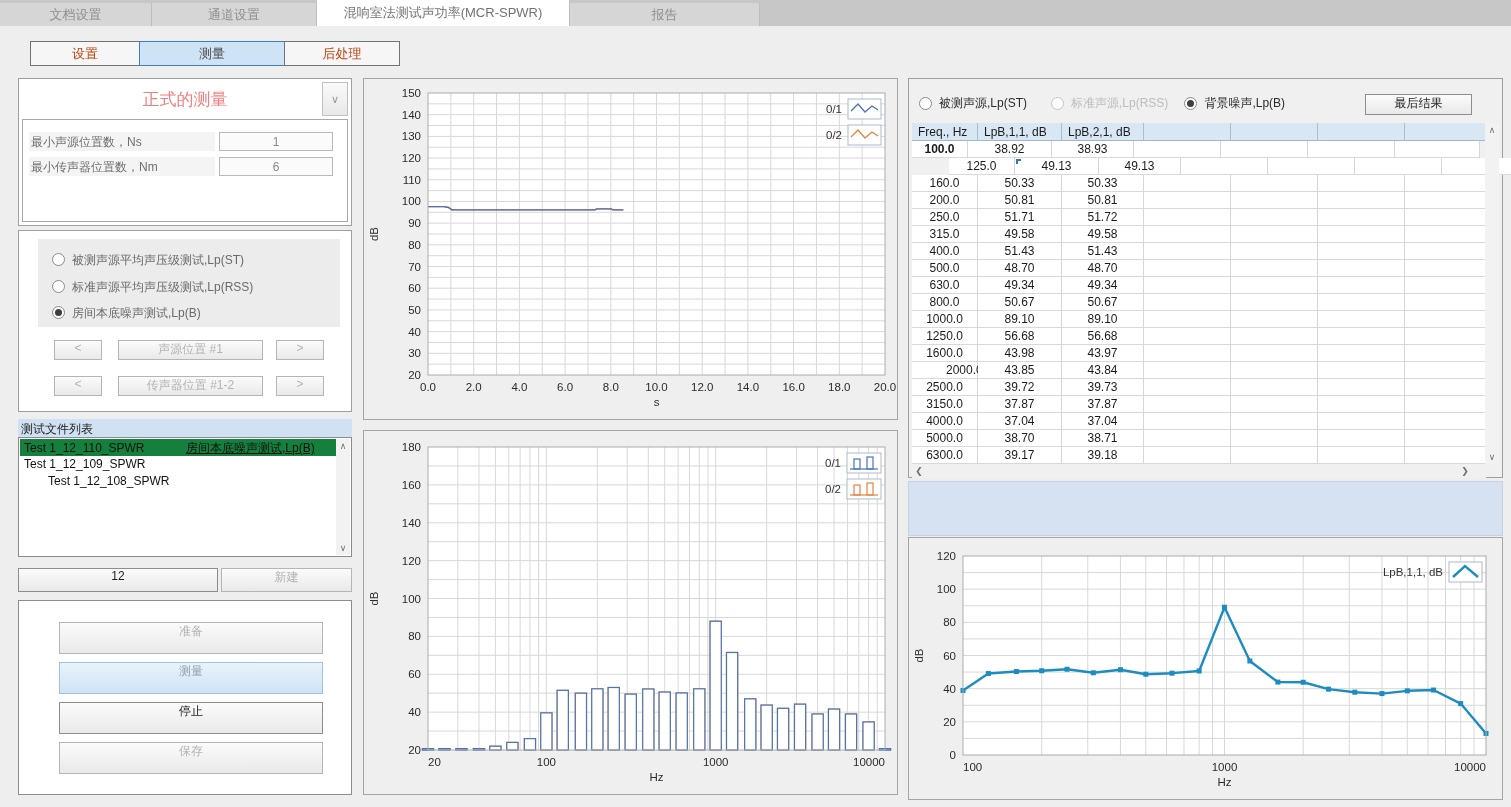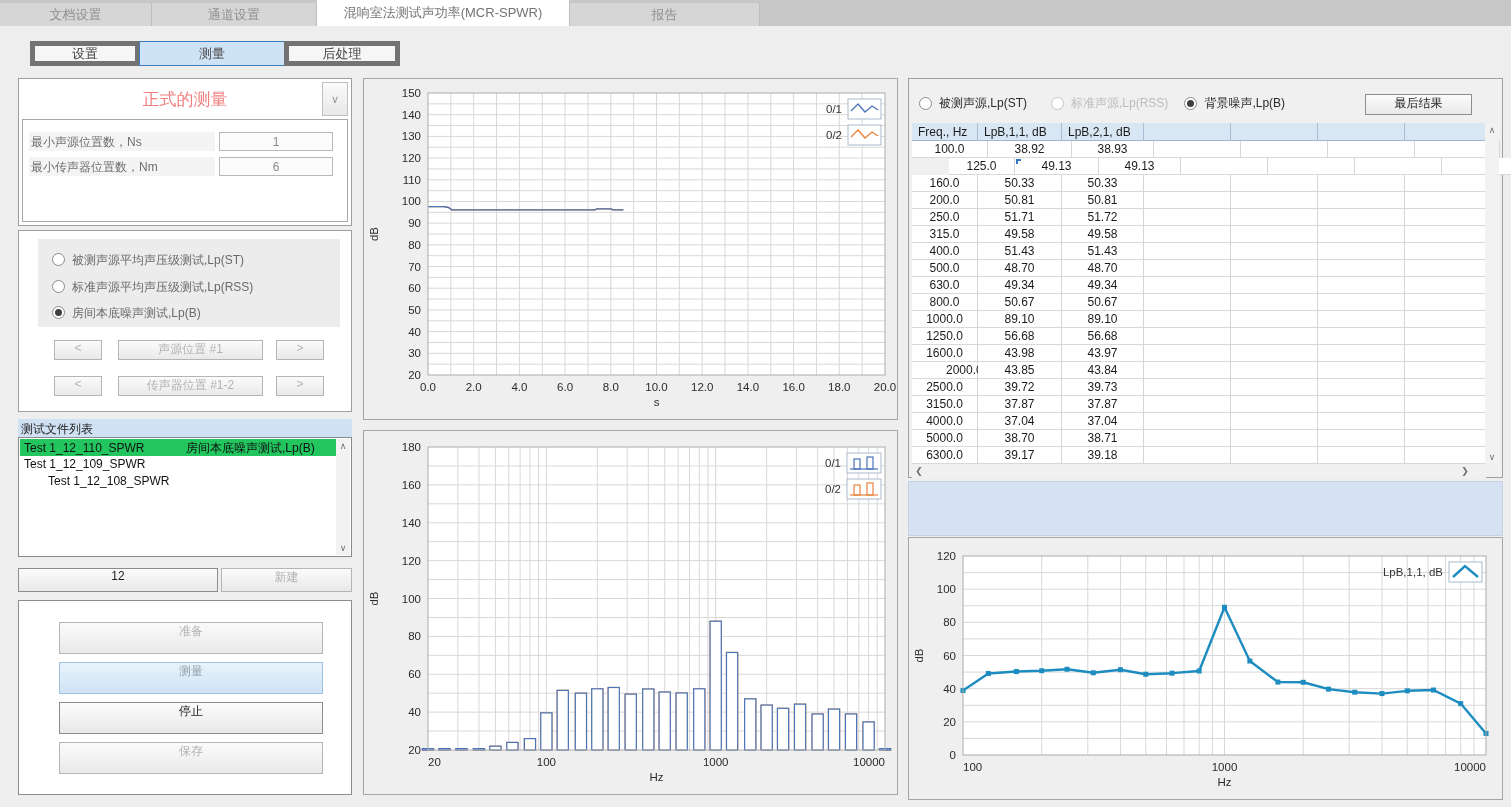--- a/index.html
+++ b/index.html
@@ -2,21 +2,21 @@
 <html><head>
 <meta charset="utf-8">
 <style>
   * { margin:0; padding:0; box-sizing:border-box; }
   html,body { width:1511px; height:807px; background:#eeeeee; font-family:"Liberation Sans","DejaVu Sans",sans-serif; font-size:12px; color:#333; overflow:hidden; }
   
   .tabbar { position:absolute; left:0; top:0; width:1511px; height:26px; background:#c7c7c7; }
   .tab { position:absolute; top:3px; height:23px; background:#d6d6d6; color:#8f8f8f; font-size:13px; display:flex; align-items:center; justify-content:center; border-right:1px solid #bdbdbd; cursor:default; }
   .tab.active { top:0; height:26px; background:#ffffff; color:#737373; }
   
-  .subtab { position:absolute; top:41px; height:25px; display:flex; align-items:center; justify-content:center; background:#f6f6f6; border:5px solid #737373; color:#404040; font-size:13px; }
+  .subtab { position:absolute; top:41px; height:25px; display:flex; align-items:center; justify-content:center; background:#f6f6f6; border:1px solid #737373; color:#c2410c; font-size:13px; }
   .subtab.active { background:#cfe3f7; border:1px solid #3e7fc1; color:#4e4e4e; }
   
   .panel { position:absolute; background:#ffffff; border:1px solid #9f9f9f; }
   
   .dropdown { position:absolute; left:0; top:0; right:0; height:40px; display:flex; align-items:center; }
   .dd-text { flex:1; text-align:center; color:#f08080; font-size:17px; }
   .dd-btn { position:absolute; right:3px; top:3px; width:26px; height:34px; background:linear-gradient(#fafafa,#e8e8e8); border:1px solid #c0c0c0; color:#9a9a9a; display:flex; align-items:center; justify-content:center; font-size:11px; }
   .params-box { position:absolute; left:3px; right:3px; top:40px; bottom:3px; border:1px solid #a8a8a8; }
   .param-row { position:absolute; left:6px; right:14px; height:19px; display:flex; }
   .param-label { flex:1; background:#f4f4f4; color:#6e6e6e; padding:2px 0 0 2px; }
@@ -29,21 +29,21 @@
   .opt-row .lbl { margin-left:7px; }
   .optbox { position:absolute; background:#ececec; }
   .btn { position:absolute; display:flex; justify-content:center; background:linear-gradient(#fbfbfb,#e9e9e9); border:1px solid #b5b5b5; color:#8f8f8f; cursor:default; }
   .btn.dark { border-color:#8d8d8d; color:#1c1c1c; }
   .btn.blue { background:linear-gradient(#e9f2fb,#cfe3f5); border-color:#9fc2e0; color:#93a1ae; }
   .btn.disabled { color:#b3b3b3; }
   
   .fl-header { position:absolute; background:#cfe1f3; color:#222; padding:2px 0 0 3px; }
   .fl-box { position:absolute; background:#fff; border:1px solid #8a8a8a; }
   .fl-item { position:absolute; left:1px; right:15px; height:17px; white-space:nowrap; color:#111; padding:1px 0 0 4px; }
-  .fl-item.sel { background:#22c55e; }
+  .fl-item.sel { background:#15803d;text-decoration:underline; }
   .fl-name { display:inline-block; width:162px; }
   .scrollcol { position:absolute; top:1px; bottom:1px; right:1px; width:14px; background:#f2f2f2; }
   .sarrow { position:absolute; width:14px; height:14px; color:#6f6f6f; font-size:9px; display:flex; align-items:center; justify-content:center; }
   
   .res-wrap { position:absolute; left:908px; top:78px; width:595px; height:400px; background:#f0f0f0; border:1px solid #9f9f9f; }
   .res-radio-row { position:absolute; left:6px; top:13px; right:4px; height:22px; display:flex; align-items:center; color:#2b2b2b; }
   .res-radio-row .lbl { margin:0 0 0 7px; }
   .res-radio-row .dis { color:#bcbcbc; }
   .grid-table { position:absolute; left:3px; top:44px; }
   .g-row { display:flex; }
@@ -403,21 +403,21 @@
       <div class="g-row">
         <div class="g-cell g-head" style="width: 66px;">Freq., Hz</div>
         <div class="g-cell g-head" style="width: 84px;">LpB,1,1, dB</div>
         <div class="g-cell g-head" style="width: 82px;">LpB,2,1, dB</div>
         <div class="g-cell g-head" style="width: 87px;"></div>
         <div class="g-cell g-head" style="width: 87px;"></div>
         <div class="g-cell g-head" style="width: 87px;"></div>
         <div class="g-cell g-head" style="width: 85px;"></div>
       </div>
       <div class="g-row">
-        <div class="g-cell" style="width: 76px;">100.0</div>
+        <div class="g-cell" style="width: 56px; font-weight: bold;">100.0</div>
         <div class="g-cell" style="width: 84px;">38.92</div>
         <div class="g-cell" style="width: 82px;">38.93</div>
         <div class="g-cell" style="width: 87px;"></div>
         <div class="g-cell" style="width: 87px;"></div>
         <div class="g-cell" style="width: 87px;"></div>
         <div class="g-cell" style="width: 85px;"></div>
       </div>
       <div class="g-row">
         <div class="g-cell" style="width: 66px; margin-left: 37px;">125.0</div>
         <div class="g-cell" style="width: 84px;">49.13<span class="cell-mark"></span></div>

